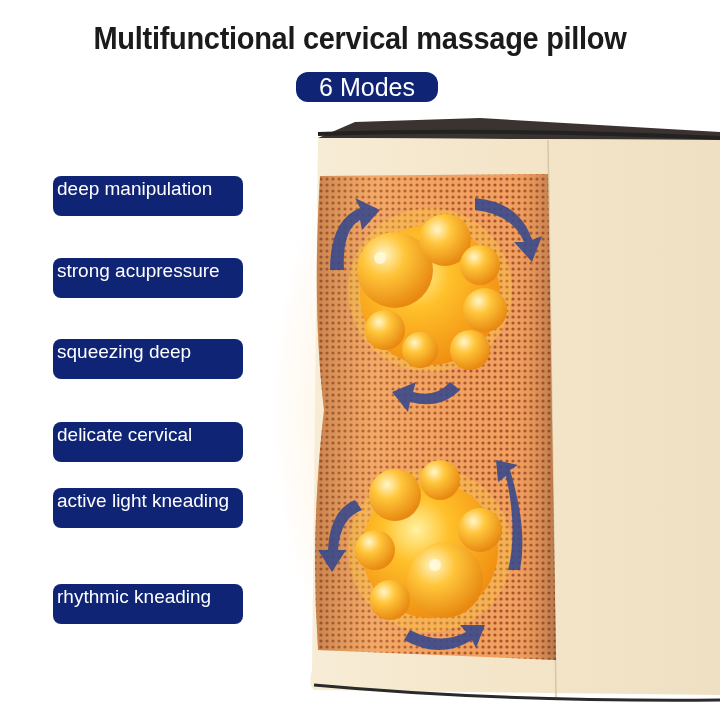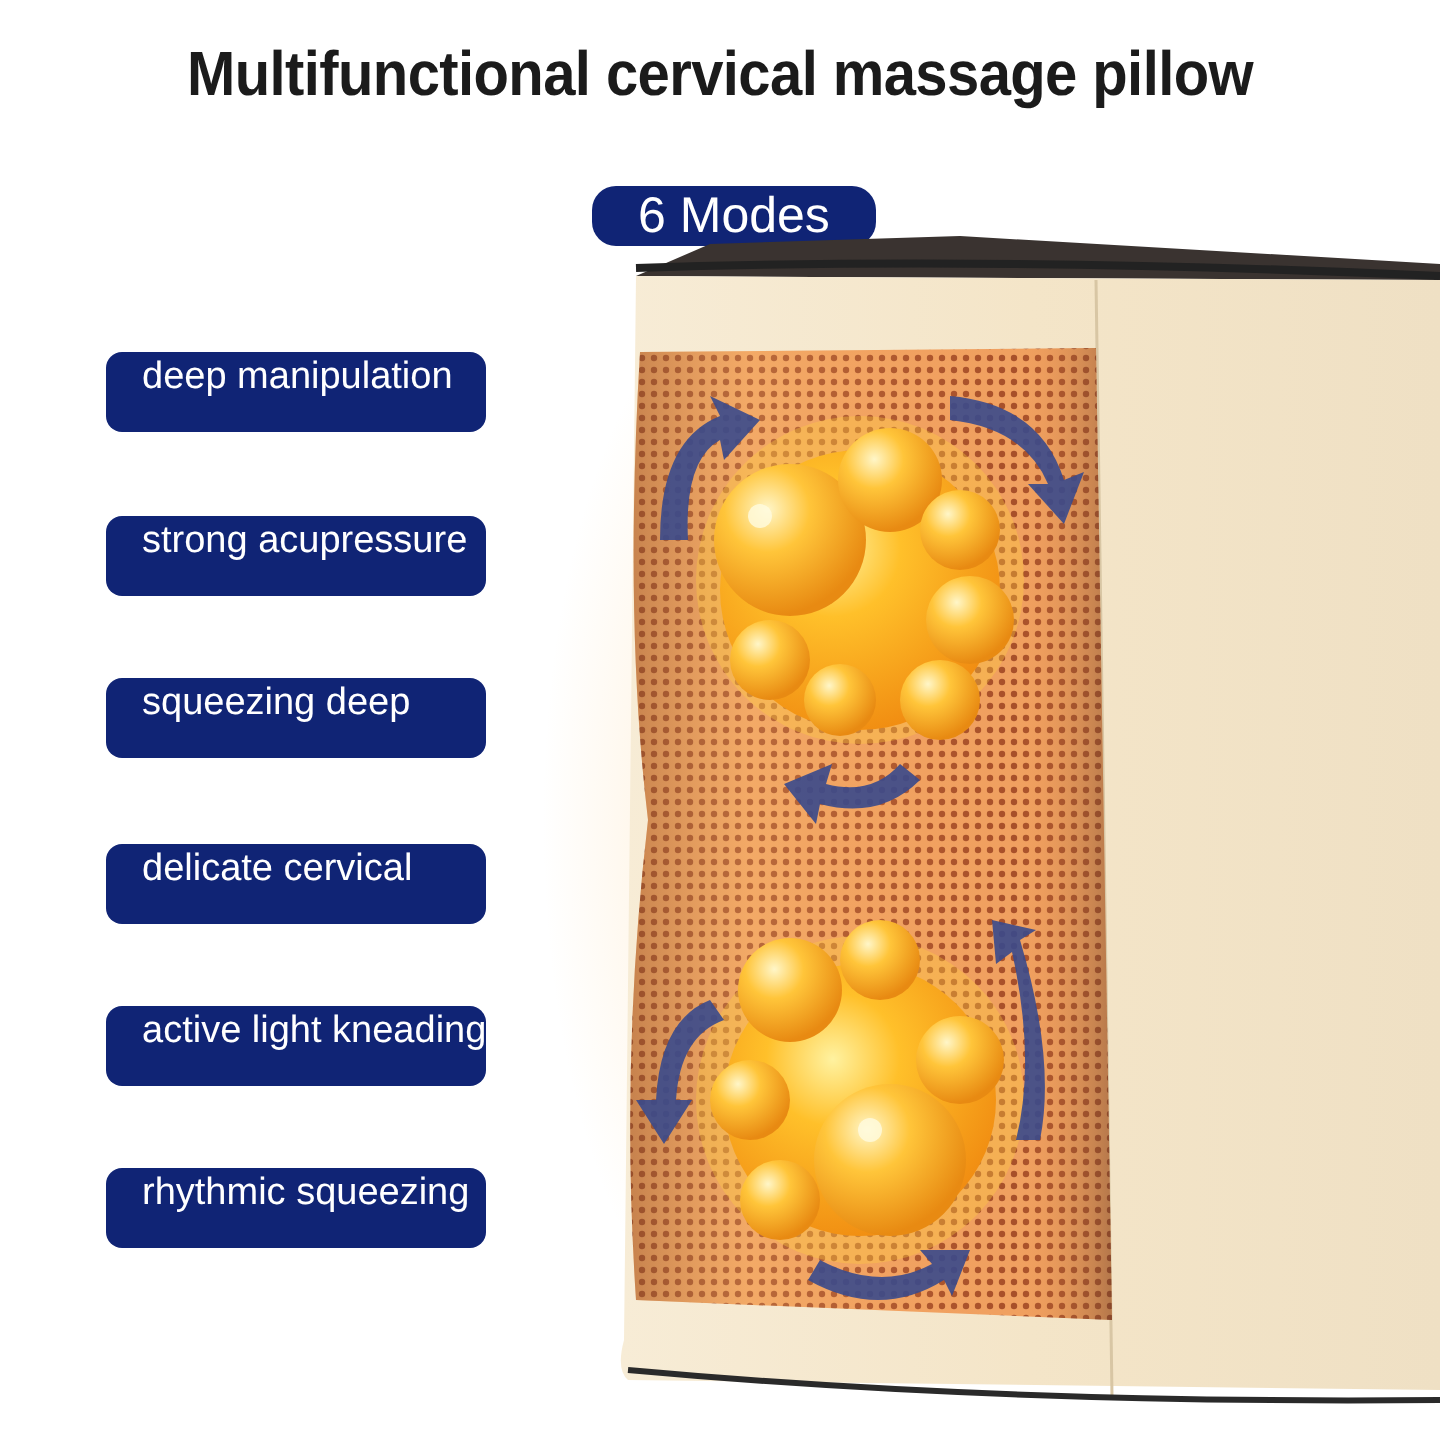--- a/index.html
+++ b/index.html
@@ -1,34 +1,34 @@
 <!DOCTYPE html>
 <html><head>
 <meta charset="utf-8">
 <style>
   html,body{margin:0;padding:0;}
   body{width:720px;height:720px;background:#ffffff;position:relative;overflow:hidden;font-family:"Liberation Sans",sans-serif;}
   .title{position:absolute;top:22px;left:0;width:720px;text-align:center;font-weight:bold;font-size:29px;color:#1b1b1b;letter-spacing:-0.3px;transform:scaleY(1.08);}
-  .modes-badge{position:absolute;left:296px;top:72px;width:142px;height:30px;border-radius:12px;background:#102475;color:#fff;font-size:25px;display:flex;align-items:center;justify-content:center;margin-top:21px;}
-  .mode-pill{position:absolute;left:53px;width:190px;height:40px;border-radius:8px;background:#102475;color:#fff;font-size:19px;line-height:26px;padding-left:18px;box-sizing:border-box;white-space:nowrap;overflow:hidden;}
+  .modes-badge{position:absolute;left:296px;top:72px;width:142px;height:30px;border-radius:12px;background:#102475;color:#fff;font-size:25px;display:flex;align-items:center;justify-content:center;}
+  .mode-pill{position:absolute;left:53px;width:190px;height:40px;border-radius:8px;background:#102475;color:#fff;font-size:19px;line-height:26px;padding-left:4px;box-sizing:border-box;white-space:nowrap;overflow:hidden;}
   .product{position:absolute;left:300px;top:110px;width:420px;height:600px;}
   .glow{position:absolute;left:270px;top:130px;width:120px;height:560px;background:radial-gradient(ellipse at 100% 50%, rgba(255,200,120,0.35), rgba(255,255,255,0) 70%);}
 </style>
 </head>
 <body>
 
 <div class="title">Multifunctional cervical massage pillow</div>
 <div class="modes-badge">6 Modes</div>
 
 <div class="mode-pill" style="top:176px">deep manipulation</div>
 <div class="mode-pill" style="top:258px">strong acupressure</div>
 <div class="mode-pill" style="top:339px">squeezing deep</div>
 <div class="mode-pill" style="top:422px">delicate cervical</div>
-<div class="mode-pill" style="top:503px">active light kneading</div>
-<div class="mode-pill" style="top:584px">rhythmic squeezing</div>
+<div class="mode-pill" style="top:488px">active light kneading</div>
+<div class="mode-pill" style="top:584px">rhythmic kneading</div>
 
 <div class="glow"></div>
 
 <div class="product">
 <svg width="420" height="600" viewBox="0 0 420 600" xmlns="http://www.w3.org/2000/svg">
   <defs>
     <pattern id="mesh" width="6" height="6" patternUnits="userSpaceOnUse">
       <rect width="6" height="6" fill="#f0a060"></rect>
       <circle cx="3" cy="3" r="1.6" fill="#a8502a"></circle>
     </pattern>

